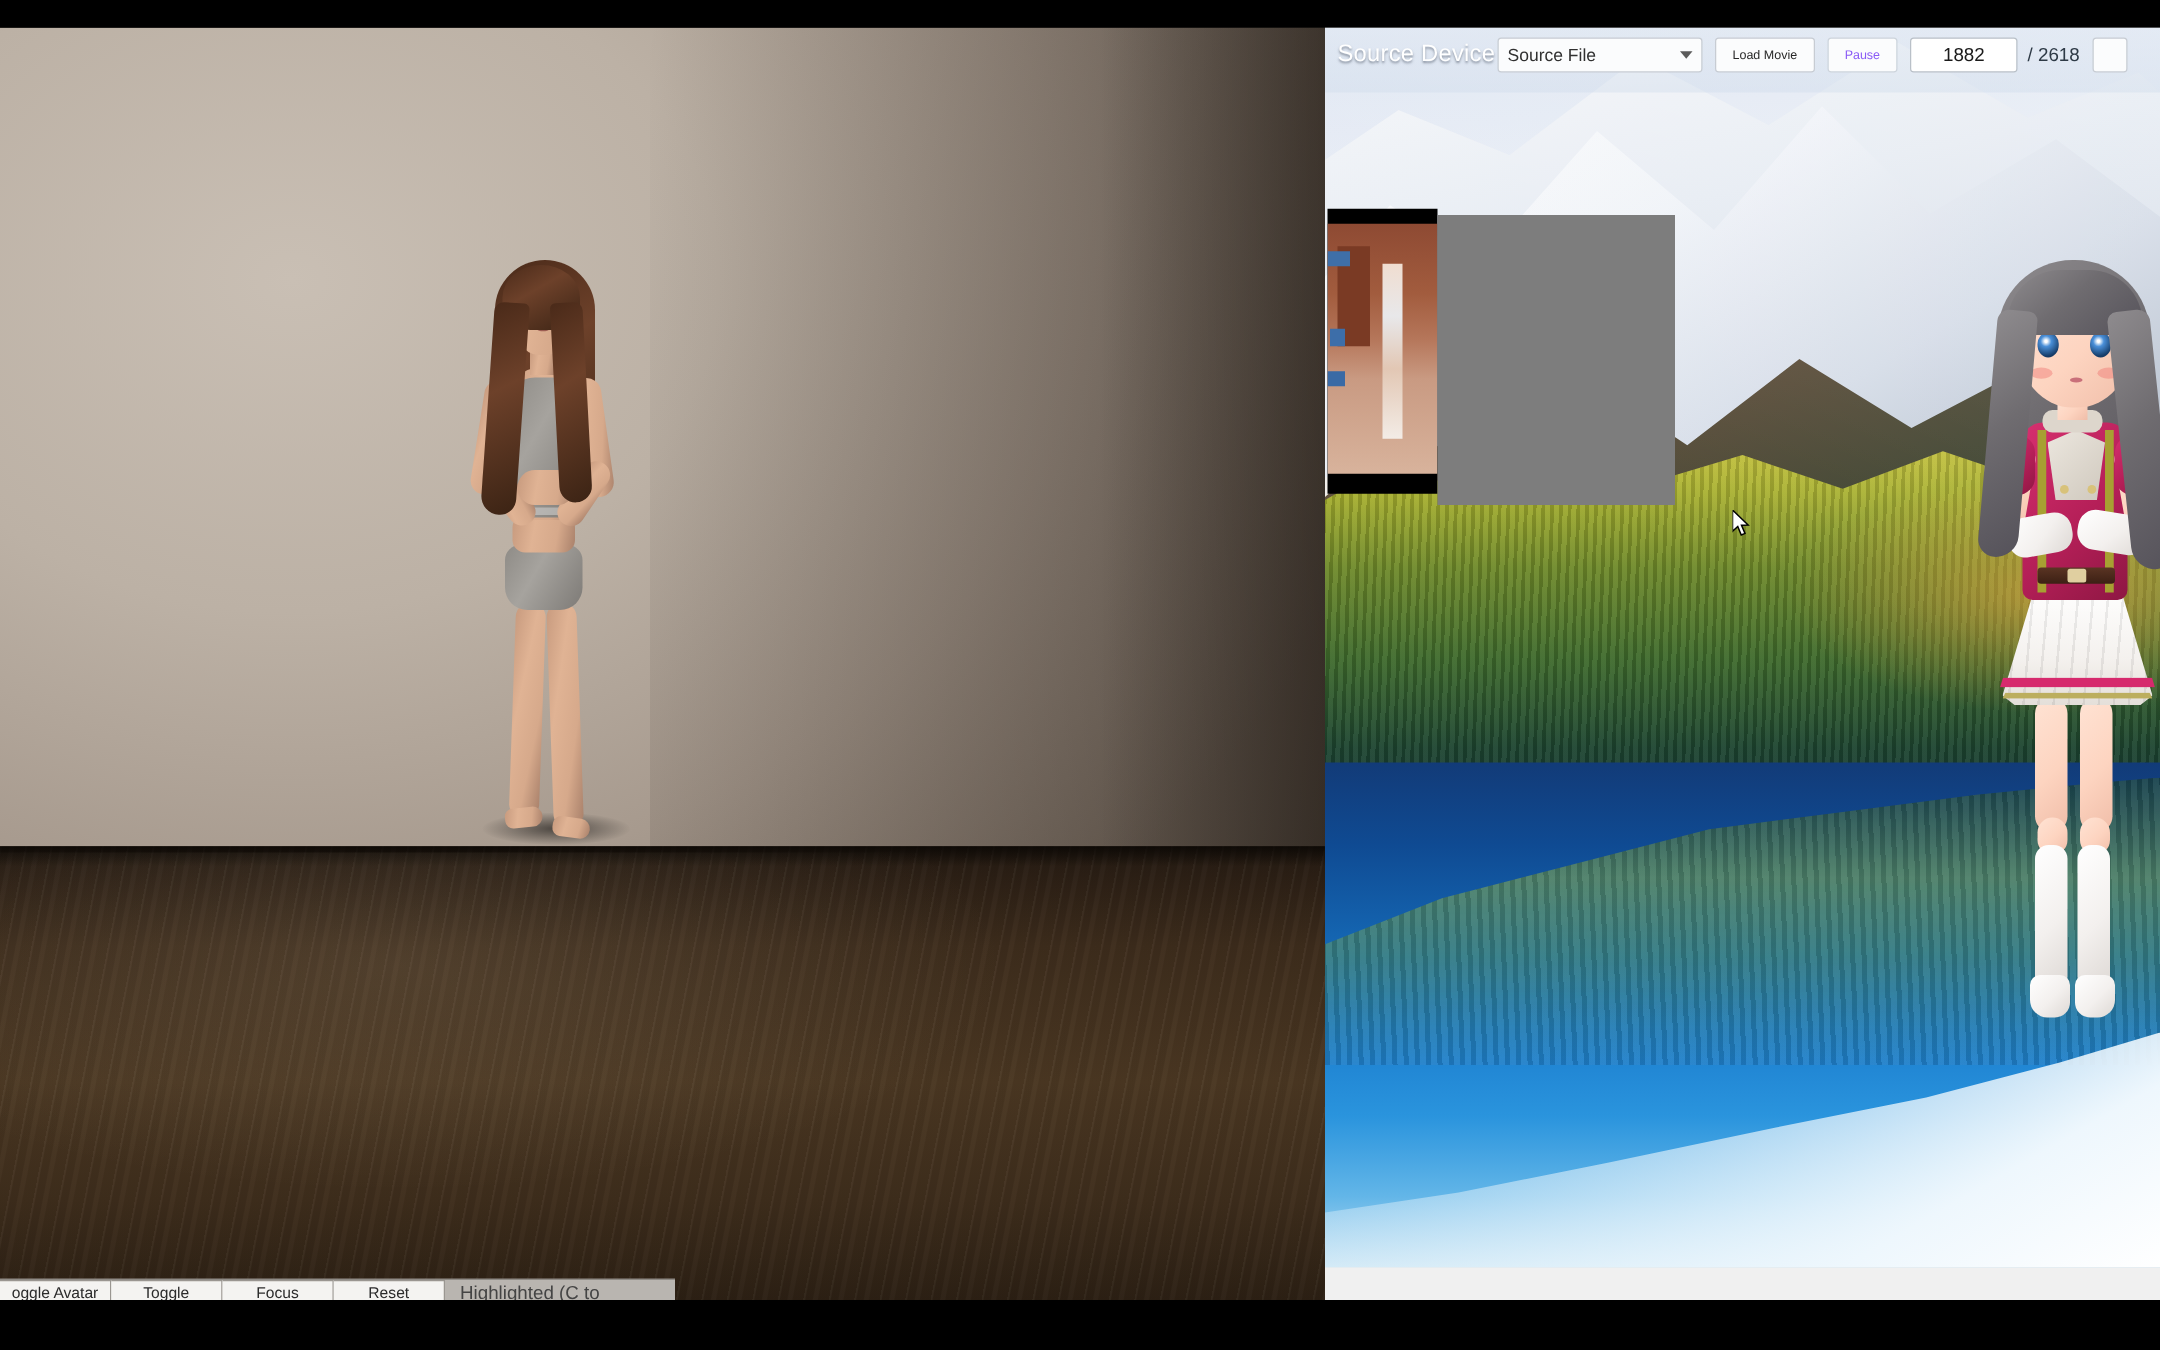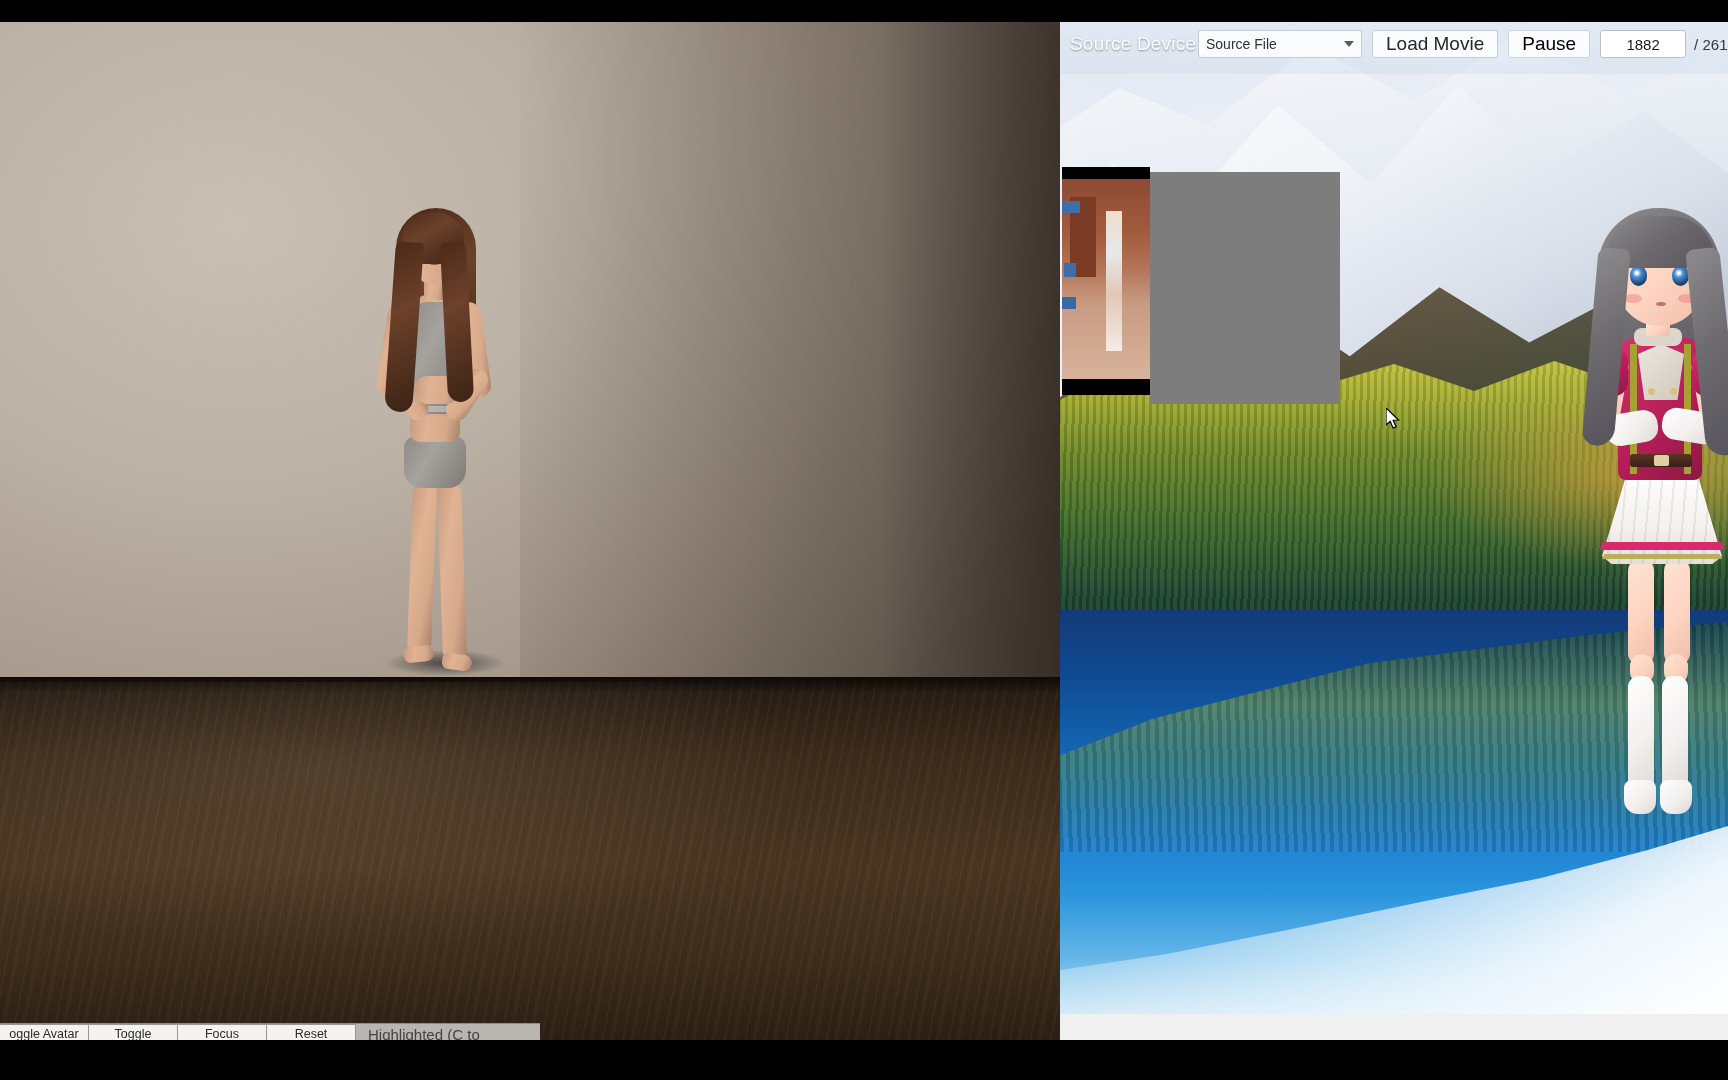--- a/index.html
+++ b/index.html
@@ -195,23 +195,23 @@
     display: flex; align-items: center; justify-content: space-between;
     padding: 0 7px; font-size: 14px; color: #303030; cursor: pointer; margin-right: 10px;
   }
   .ctrl-select .chev {
     width: 0; height: 0; border-left: 5px solid transparent; border-right: 5px solid transparent;
     border-top: 6px solid #5b5b5b; margin-left: 6px; flex: none;
   }
   .ctrl-btn {
     height: 26px; flex: none; background: #fbfcfd; border: 1px solid #c7ccd3; border-radius: 3px;
     display: flex; align-items: center; justify-content: center; padding: 0 13px;
-    font-size: 19px; color: #282828; cursor: pointer; margin-right: 10px; white-space: nowrap;
-  }
-  .ctrl-btn.sub { border-color: #cdd4dc; color: #000000; }
+    font-size: 10px; color: #282828; cursor: pointer; margin-right: 10px; white-space: nowrap;
+  }
+  .ctrl-btn.sub { border-color: #cdd4dc; color: #8b5cf6; }
   .frame-input {
     height: 26px; width: 84px; flex: none; background: #ffffff; border: 1px solid #b9c0c8;
     border-radius: 3px; display: flex; align-items: center; justify-content: center;
     font-size: 15px; color: #1b1b1b; margin-right: 8px; cursor: text;
   }
   .frame-total { font-size: 15px; color: #2e3a46; margin-right: 10px; white-space: nowrap; }
 
   
   #preview-thumb {
     position: absolute; left: 2px; top: 145px; width: 88px; height: 228px;

